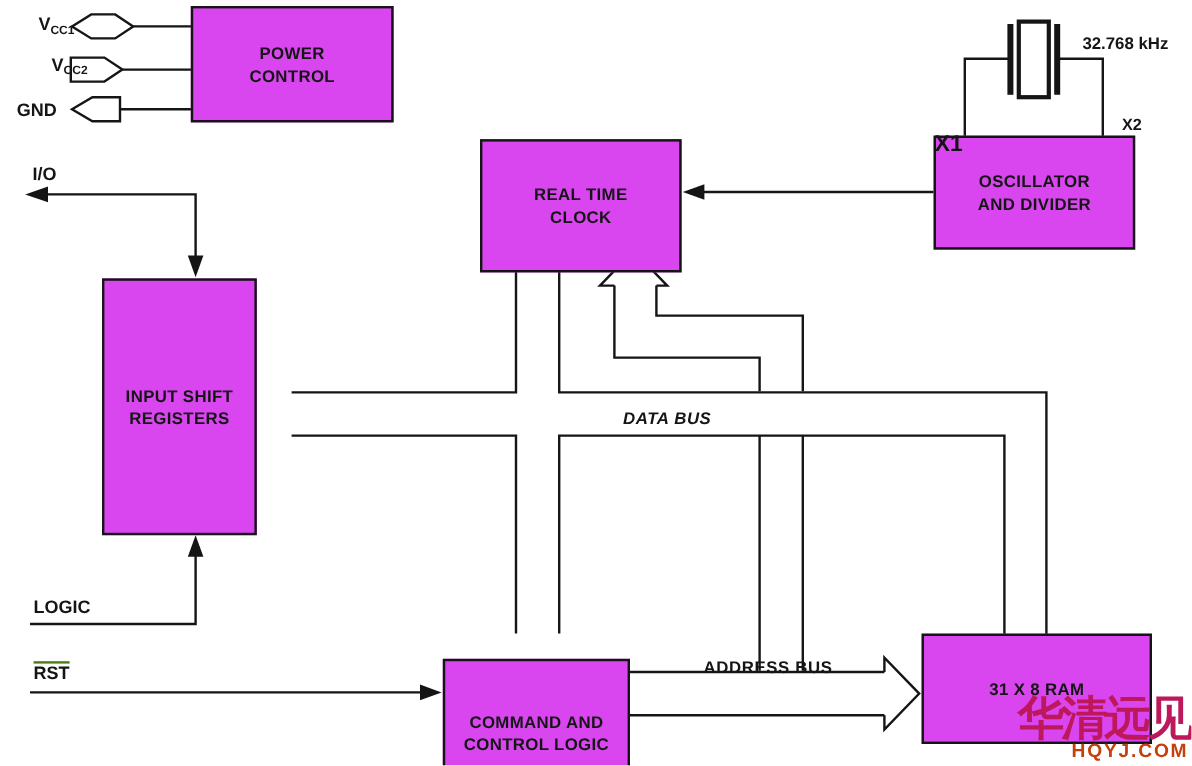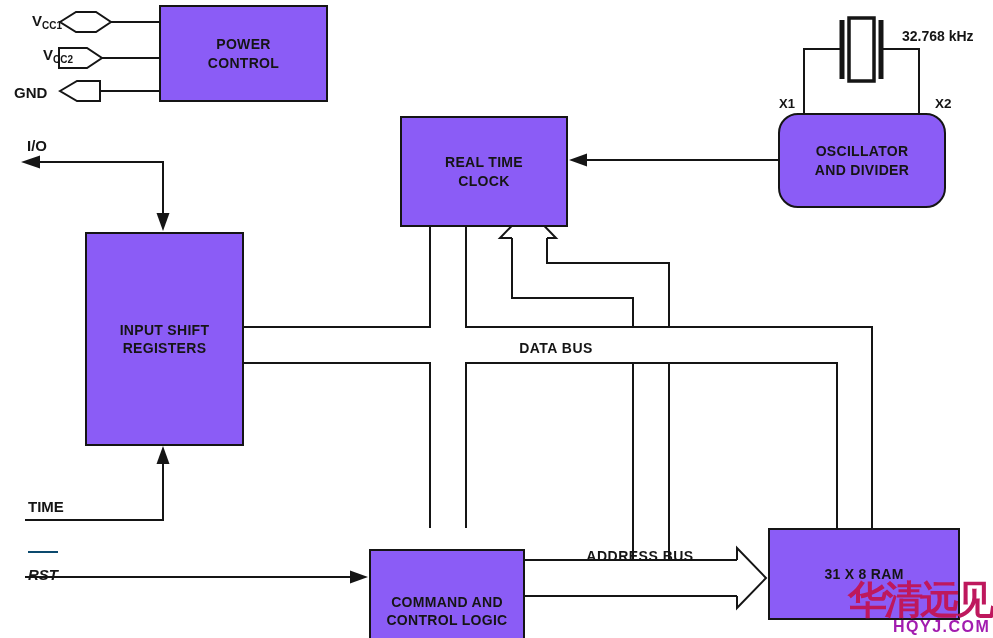--- a/index.html
+++ b/index.html
@@ -14,42 +14,42 @@
     overflow: hidden;
   }
   #wires {
     position: absolute;
     left: 0; top: 0;
     z-index: 1;
   }
   .block {
     position: absolute;
     border: 2px solid #151515;
-    background: #8b5cf6;
+    background: #d946ef;
     display: flex;
     align-items: center;
     justify-content: center;
     text-align: center;
     font-weight: bold;
     font-size: 14px;
     line-height: 1.3;
     letter-spacing: 0.3px;
     white-space: pre-line;
     z-index: 2;
   }
   .lbl {
     position: absolute;
     font-weight: bold;
     z-index: 3;
     white-space: nowrap;
   }
   .pin-lbl { font-size: 15px; }
   .pin-lbl .sub { font-size: 10px; vertical-align: -3px; letter-spacing: 0; }
   .bus-lbl { font-size: 14px; letter-spacing: 0.5px; text-align: center; width: 130px; }
-  .overline { display: inline-block; border-top: 2px solid #0c4a6e; padding-top: 14px; line-height: 1.05; font-style: italic; }
+  .overline { display: inline-block; border-top: 2px solid #4d7c0f; padding-top: 1px; line-height: 1.05; }
   #watermark-cn {
     position: absolute;
     left: 848px; top: 580px;
     font-size: 39px;
     font-weight: bold;
     letter-spacing: -3px;
     z-index: 4;
     line-height: 1;
   }
   #watermark-url {
@@ -109,51 +109,51 @@
     <path d="M669,363 V559" stroke="#151515" stroke-width="2" fill="none"></path>
 
     <path d="M523,560 H737" stroke="#151515" stroke-width="2" fill="none"></path>
     <path d="M523,596 H737" stroke="#151515" stroke-width="2" fill="none"></path>
     <path d="M737,560 V548 L766,578 L737,608 V596" stroke="#151515" stroke-width="2" fill="none"></path>
   </svg>
 
   <div class="block" style="left:159px; top:5px; width:169px; height:97px;">POWER
 CONTROL</div>
 
-  <div class="block" style="left:778px; top:113px; width:168px; height:95px;border-radius:20px;">OSCILLATOR
+  <div class="block" style="left:778px; top:113px; width:168px; height:95px;">OSCILLATOR
 AND DIVIDER</div>
 
   <div class="block" style="left:400px; top:116px; width:168px; height:111px;">REAL TIME
 CLOCK</div>
 
-  <div class="block" style="left:85px; top:232px; width:159px; height:214px;">INPUT SHIFT
+  <div class="block" style="left:85px; top:232px; width:129px; height:214px;">INPUT SHIFT
 REGISTERS</div>
 
   <div class="block" style="left:369px; top:549px; width:156px; height:124px;">COMMAND AND
 CONTROL LOGIC</div>
 
   <div class="block" style="left:768px; top:528px; width:192px; height:92px;">31 X 8 RAM</div>
 
   <div class="lbl pin-lbl" style="left:32px; top:12px;"><span>V</span><span class="sub">CC1</span></div>
 
   <div class="lbl pin-lbl" style="left:0; top:46px;margin-left:43px;"><span>V</span><span class="sub">CC2</span></div>
 
   <div class="lbl pin-lbl" style="left:14px; top:84px;">GND</div>
 
   <div class="lbl pin-lbl" style="left:27px; top:137px;">I/O</div>
 
-  <div class="lbl pin-lbl" style="left:28px; top:498px;">TIME</div>
+  <div class="lbl pin-lbl" style="left:28px; top:498px;">LOGIC</div>
 
   <div class="lbl pin-lbl" style="left:28px; top:551px;"><span class="overline">RST</span></div>
 
-  <div class="lbl" style="left:779px; top:96px; font-size:13px;">X1</div>
+  <div class="lbl" style="left:779px; top:110px; font-size:19px;">X1</div>
   <div class="lbl" style="left:935px; top:96px; font-size:13.5px;">X2</div>
 
   <div class="lbl" style="left:902px; top:28px; font-size:14px;">32.768 kHz</div>
 
-  <div class="lbl bus-lbl" style="left:491px; top:340px;">DATA BUS</div>
+  <div class="lbl bus-lbl" style="left:491px; top:340px;font-style:italic;">DATA BUS</div>
 
   <div class="lbl bus-lbl" style="left:575px; top:548px;">ADDRESS BUS</div>
 
   <div id="watermark-cn" style="color: #be185d; text-align: center;">华清远见</div>
-  <div id="watermark-url" style="color: #a21caf;">HQYJ.COM</div>
+  <div id="watermark-url" style="color: #c2410c;">HQYJ.COM</div>
 
 </div>
 
 </body></html>

